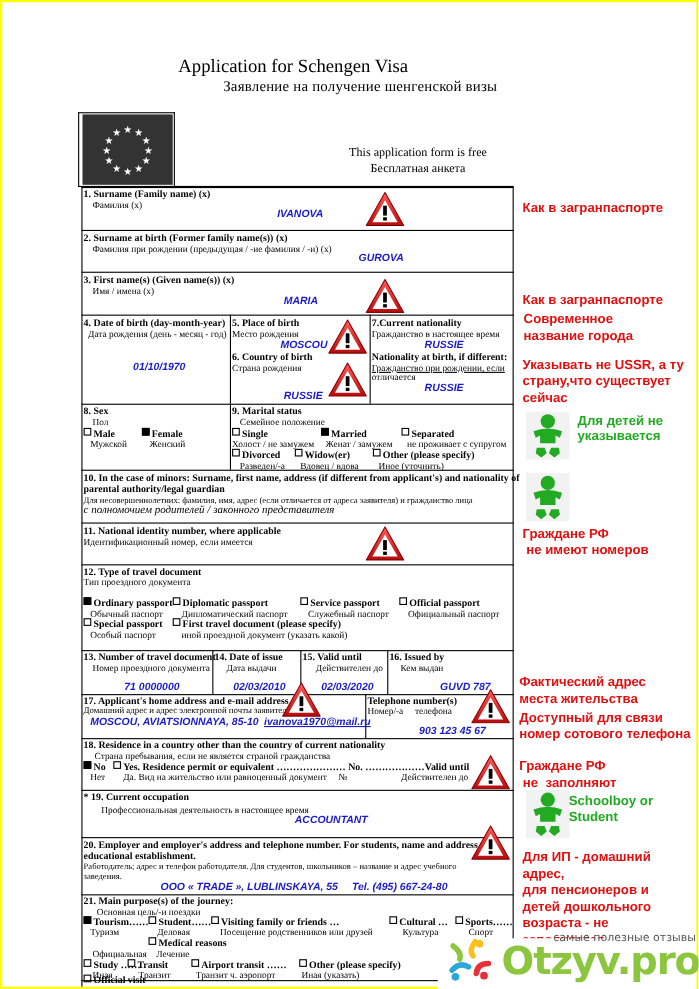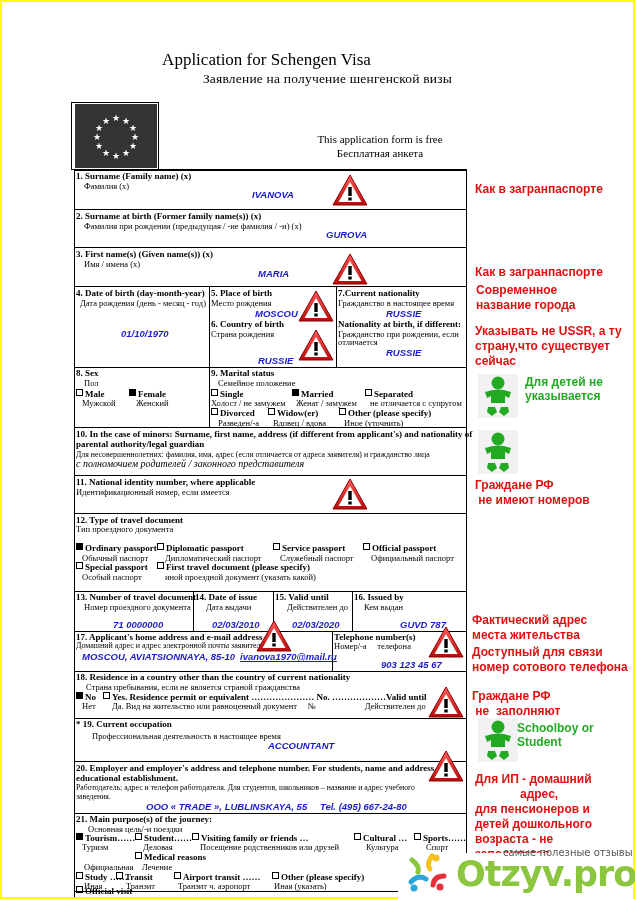--- a/index.html
+++ b/index.html
@@ -133,21 +133,21 @@
   <div class="val" style="left:258px;top:355px;">RUSSIE</div>
   <svg class="warn" style="left:298px;top:329px;">
       <use href="#warn"></use>
     </svg>
 </div>
 <div>
   <div class="lbl b" style="left:338px;top:288px;">7.Current nationality</div>
   <div class="lbl ru" style="left:338px;top:298px;">Гражданство в настоящее время</div>
   <div class="val" style="left:386px;top:308px;">RUSSIE</div>
   <div class="lbl b" style="left:338px;top:319px;">Nationality at birth, if different:</div>
-  <div class="lbl ru" style="left:338px;top:329px;">Гражданство при рождении, если</div>
+  <div class="lbl ru" style="left:338px;top:329px;text-decoration:underline;">Гражданство при рождении, если</div>
   <div class="lbl ru" style="left:338px;top:337px;">отличается</div>
   <div class="val" style="left:386px;top:347px;">RUSSIE</div>
 </div>
 <div class="hline" style="left:74px;top:367px;width:393px;"></div>
 
 <div class="vline" style="left:209px;top:367px;height:60px;"></div>
 <div>
   <div class="lbl b" style="left:76px;top:368px;">8. Sex</div>
   <div class="lbl ru" style="left:84px;top:378px;">Пол</div>
   <div class="lbl b" style="left:76px;top:389px;"><span class="cb"></span><span>Male</span></div>
@@ -156,21 +156,21 @@
   <div class="lbl ru" style="left:136px;top:398px;">Женский</div>
 </div>
 <div>
   <div class="lbl b" style="left:211px;top:368px;">9. Marital status</div>
   <div class="lbl ru" style="left:218px;top:378px;">Семейное положение</div>
   <div class="lbl b" style="left:211px;top:389px;"><span class="cb"></span><span>Single</span></div>
   <div class="lbl ru" style="left:211px;top:398px;">Холост / не замужем</div>
   <div class="lbl b" style="left:292px;top:389px;"><span class="cb on"></span><span>Married</span></div>
   <div class="lbl ru" style="left:296px;top:398px;">Женат / замужем</div>
   <div class="lbl b" style="left:365px;top:389px;"><span class="cb"></span><span>Separated</span></div>
-  <div class="lbl ru" style="left:370px;top:398px;">не отличается с супругом</div>
+  <div class="lbl ru" style="left:370px;top:398px;">не проживает с супругом</div>
   <div class="lbl b" style="left:211px;top:408px;"><span class="cb"></span><span>Divorced</span></div>
   <div class="lbl ru" style="left:218px;top:418px;">Разведен/-а</div>
   <div class="lbl b" style="left:268px;top:408px;"><span class="cb"></span><span>Widow(er)</span></div>
   <div class="lbl ru" style="left:273px;top:418px;">Вдовец / вдова</div>
   <div class="lbl b" style="left:339px;top:408px;"><span class="cb"></span><span>Other (please specify)</span></div>
   <div class="lbl ru" style="left:344px;top:418px;">Иное (уточнить)</div>
 </div>
 <div class="hline" style="left:74px;top:427px;width:393px;"></div>
 
 <div>
@@ -341,21 +341,21 @@
 <div class="note" style="left:472px;top:689px;">Граждане РФ</div>
 <div class="note" style="left:472px;top:704px;white-space:pre;"> не  заполняют</div>
 
 <svg class="baby" style="left:478px;top:718px;">
     <use href="#baby"></use>
   </svg>
 <div class="gnote" style="left:517px;top:721px;">Schoolboy or</div>
 <div class="gnote" style="left:517px;top:735px;">Student</div>
 
 <div class="note" style="left:475px;top:772px;">Для ИП - домашний</div>
-<div class="note" style="left:475px;top:787px;margin-left:45px;">адрес,</div>
+<div class="note" style="left:475px;top:787px;">адрес,</div>
 <div class="note" style="left:475px;top:802px;">для пенсионеров и</div>
 <div class="note" style="left:475px;top:817px;">детей дошкольного</div>
 <div class="note" style="left:475px;top:832px;">возраста - не</div>
 <div class="note" style="left:475px;top:847px;">заполняется</div>
 
 <div class="otz" style="top:853px;"></div>
 <svg style="position:absolute;left:406px;top:852px;" width="44" height="40" viewBox="0 0 44 40">
   <path d="M6 8 Q14 14 12 20" stroke="#8cc63f" stroke-width="5" fill="none" stroke-linecap="round"></path>
   <path d="M26 4 Q20 12 24 17" stroke="#f7c21e" stroke-width="5" fill="none" stroke-linecap="round"></path>
   <circle cx="30" cy="6" r="3.5" fill="#f7c21e"></circle>

